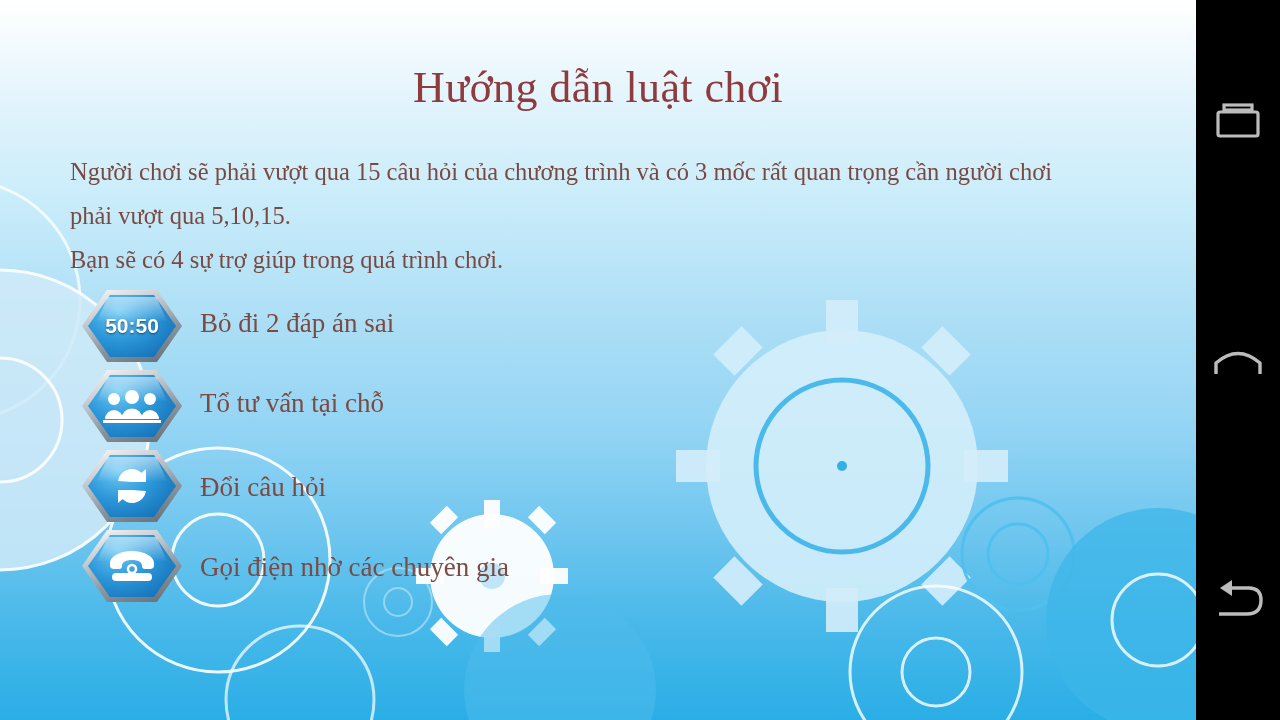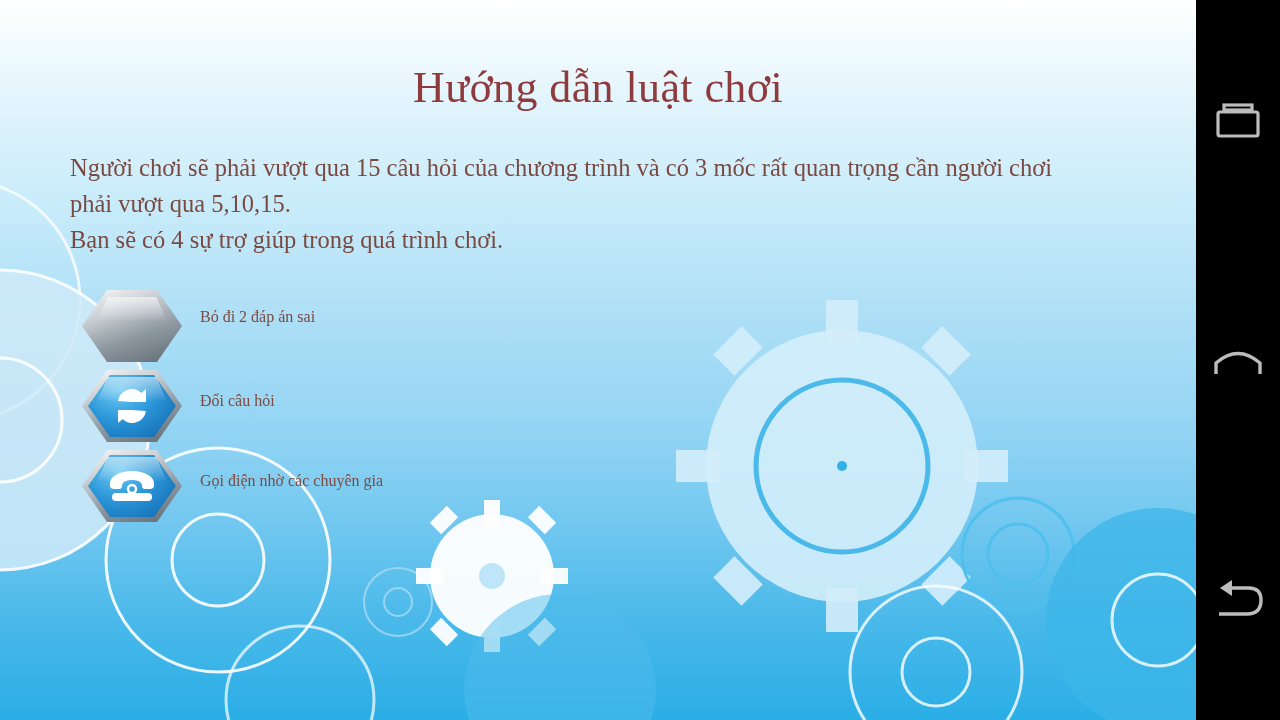--- a/index.html
+++ b/index.html
@@ -46,21 +46,21 @@
     font-weight: normal;
     color: #8f3a3d;
     letter-spacing: 0.4px;
   }
 
   .para {
     position: absolute;
     left: 70px;
     width: 1030px;
     font-size: 24.5px;
-    line-height: 36px;
+    line-height: 44px;
     color: #7a4a42;
   }
   #para1 { top: 150px; }
   #para-bottom {
     top: 634px;
     left: 70px;
     width: 1060px;
     color: #7a4c44;
   }
 
@@ -113,21 +113,21 @@
     font-weight: bold;
     font-size: 21px;
     color: #ffffff;
     letter-spacing: 0px;
     text-shadow: 0 1px 2px rgba(0,0,0,0.5);
   }
   .lifeline-text {
     position: absolute;
     left: 118px;
     top: 18px;
-    font-size: 16px;
+    font-size: 27px;
     color: #7b4b43;
     white-space: nowrap;
   }
   .row-phone .lifeline-text { top: 22px; }
   .row-switch .lifeline-text { top: 22px; }
 
   
   #navbar {
     position: absolute;
     right: 0; top: 0;
@@ -240,25 +240,46 @@
     <h1 id="title">Hướng dẫn luật chơi</h1>
 
     <div class="para" id="para1" style="white-space: pre-line;">Người chơi sẽ phải vượt qua 15 câu hỏi của chương trình và có 3 mốc rất quan trọng cần người chơi phải vượt qua 5,10,15.
  Bạn sẽ có 4 sự trợ giúp trong quá trình chơi.</div>
 
     <div id="lifelines">
 
       <div class="lifeline-row row-5050">
         <div class="hex-wrap">
           <div class="hex-outer"></div>
+          <div class="hex-inner">
+            <span class="hex-label-5050">50:50</span>
+          </div>
           <div class="hex-gloss"></div>
         </div>
         <div class="lifeline-text">Bỏ đi 2 đáp án sai</div>
       </div>
 
+      <div class="lifeline-row row-audience">
+        <div class="hex-wrap">
+          <div class="hex-outer"></div>
+          <div class="hex-inner">
+            <svg width="58" height="34" viewBox="0 0 58 34">
+              <circle cx="11" cy="10" r="6" fill="#fff"></circle>
+              <path d="M2 30 a9 9 0 0 1 18 0 z" fill="#fff"></path>
+              <circle cx="29" cy="8" r="7" fill="#fff"></circle>
+              <path d="M18.5 30 a10.5 10.5 0 0 1 21 0 z" fill="#fff"></path>
+              <circle cx="47" cy="10" r="6" fill="#fff"></circle>
+              <path d="M38 30 a9 9 0 0 1 18 0 z" fill="#fff"></path>
+              <rect x="0" y="31" width="58" height="3" fill="#fff"></rect>
+            </svg>
+          </div>
+          <div class="hex-gloss"></div>
+        </div>
+        <div class="lifeline-text">Tổ tư vấn tại chỗ</div>
+      </div>
 
       <div class="lifeline-row row-switch">
         <div class="hex-wrap">
           <div class="hex-outer"></div>
           <div class="hex-inner">
             <svg width="44" height="42" viewBox="0 0 44 42">
               <path d="M8 16 A14 14 0 0 1 34 11 L28 11 L36 4 L36 17 L22 17 Z" fill="#fff"></path>
               <path d="M36 26 A14 14 0 0 1 10 31 L16 31 L8 38 L8 25 L22 25 Z" fill="#fff"></path>
             </svg>
           </div>

